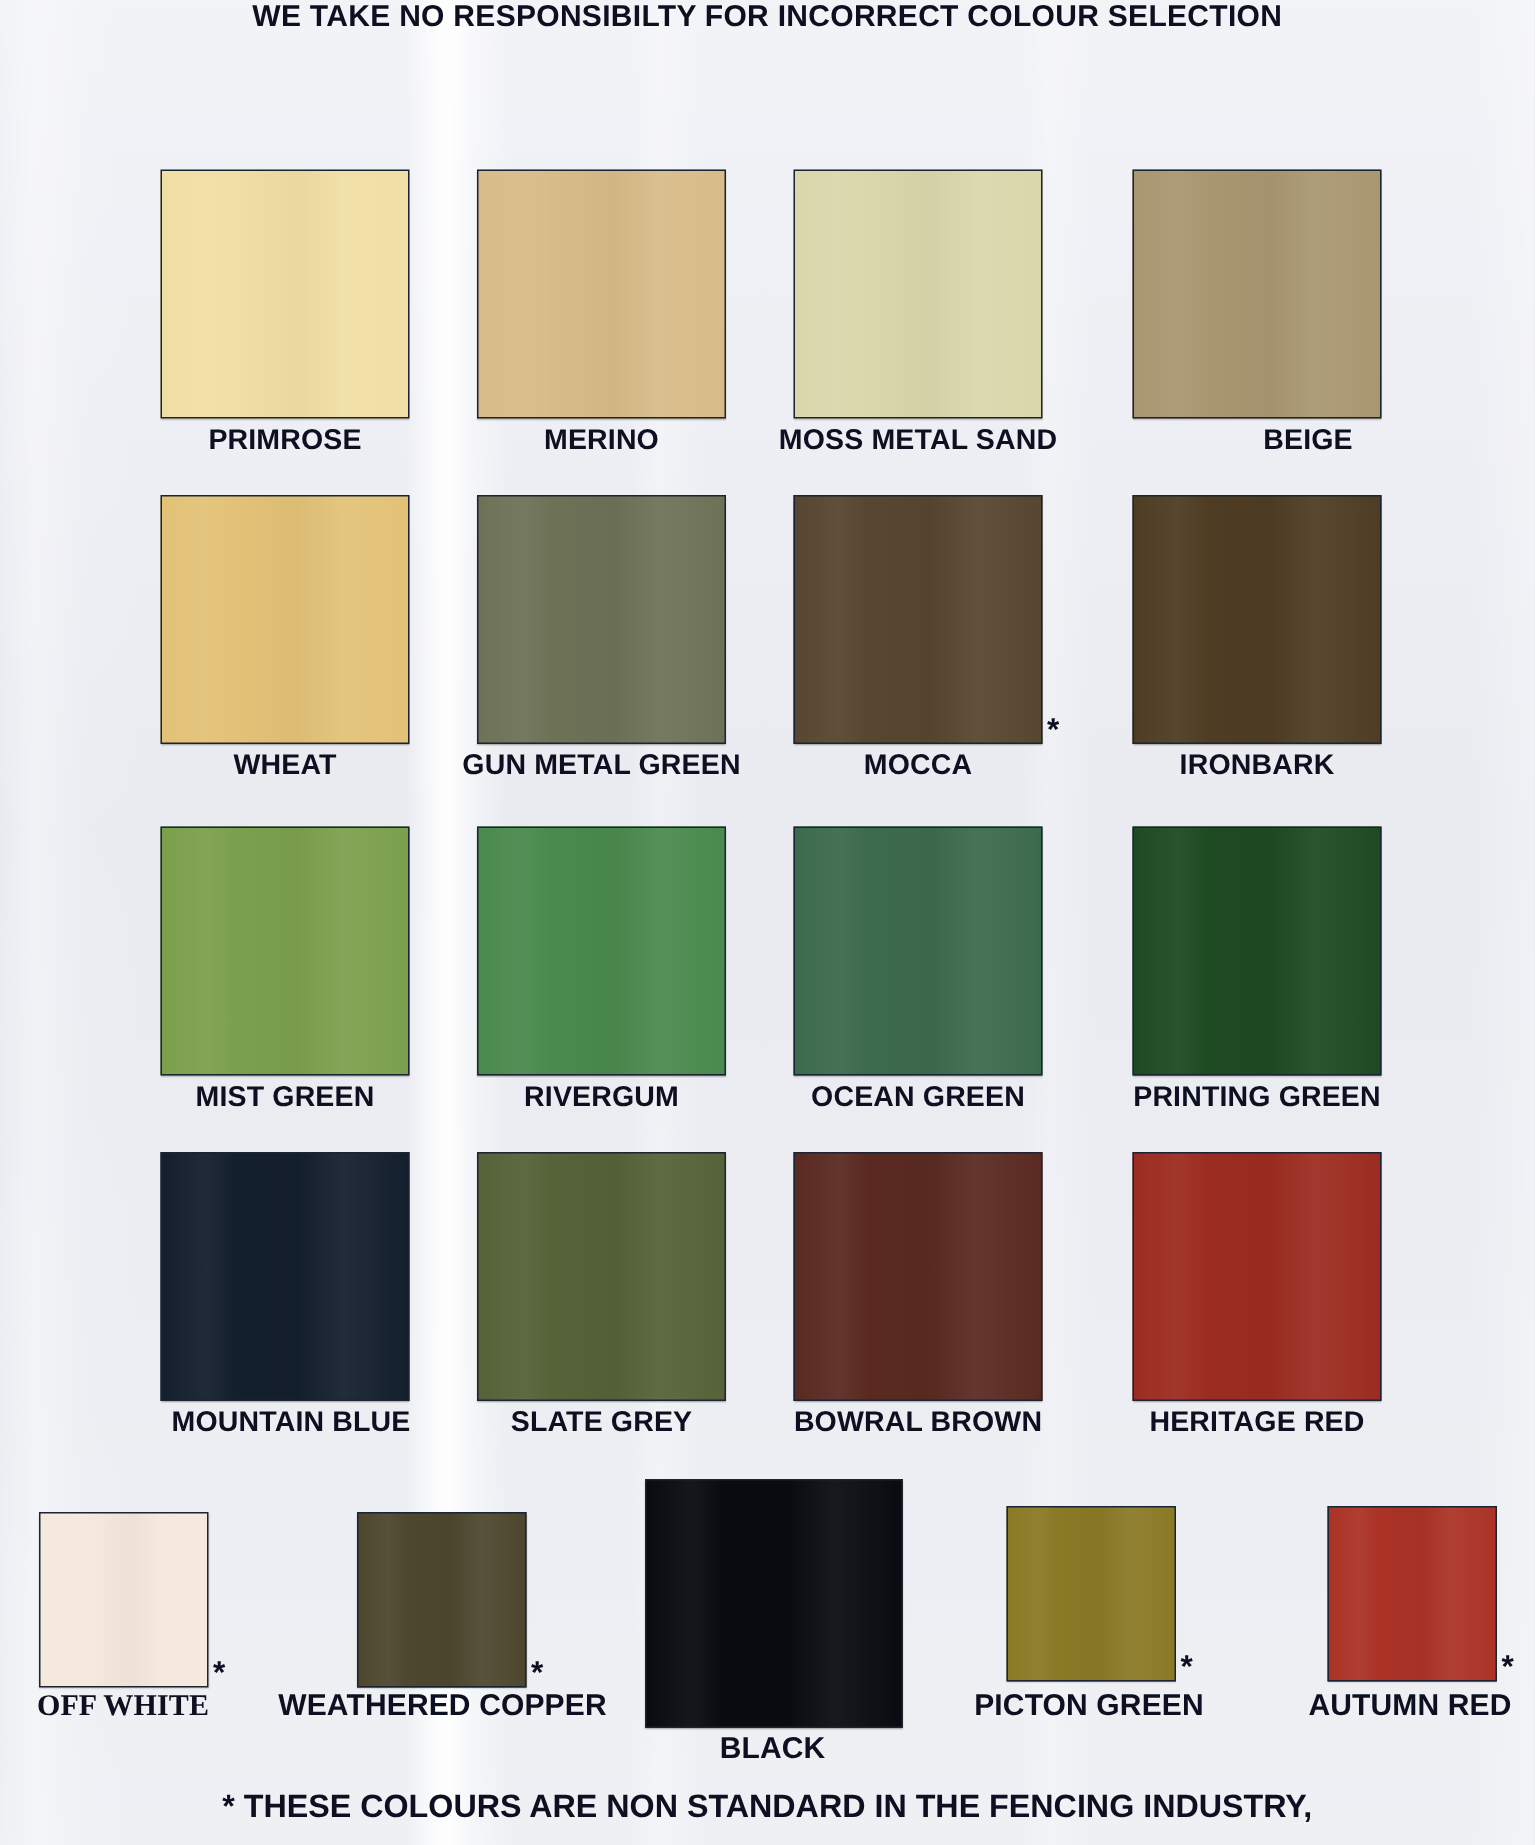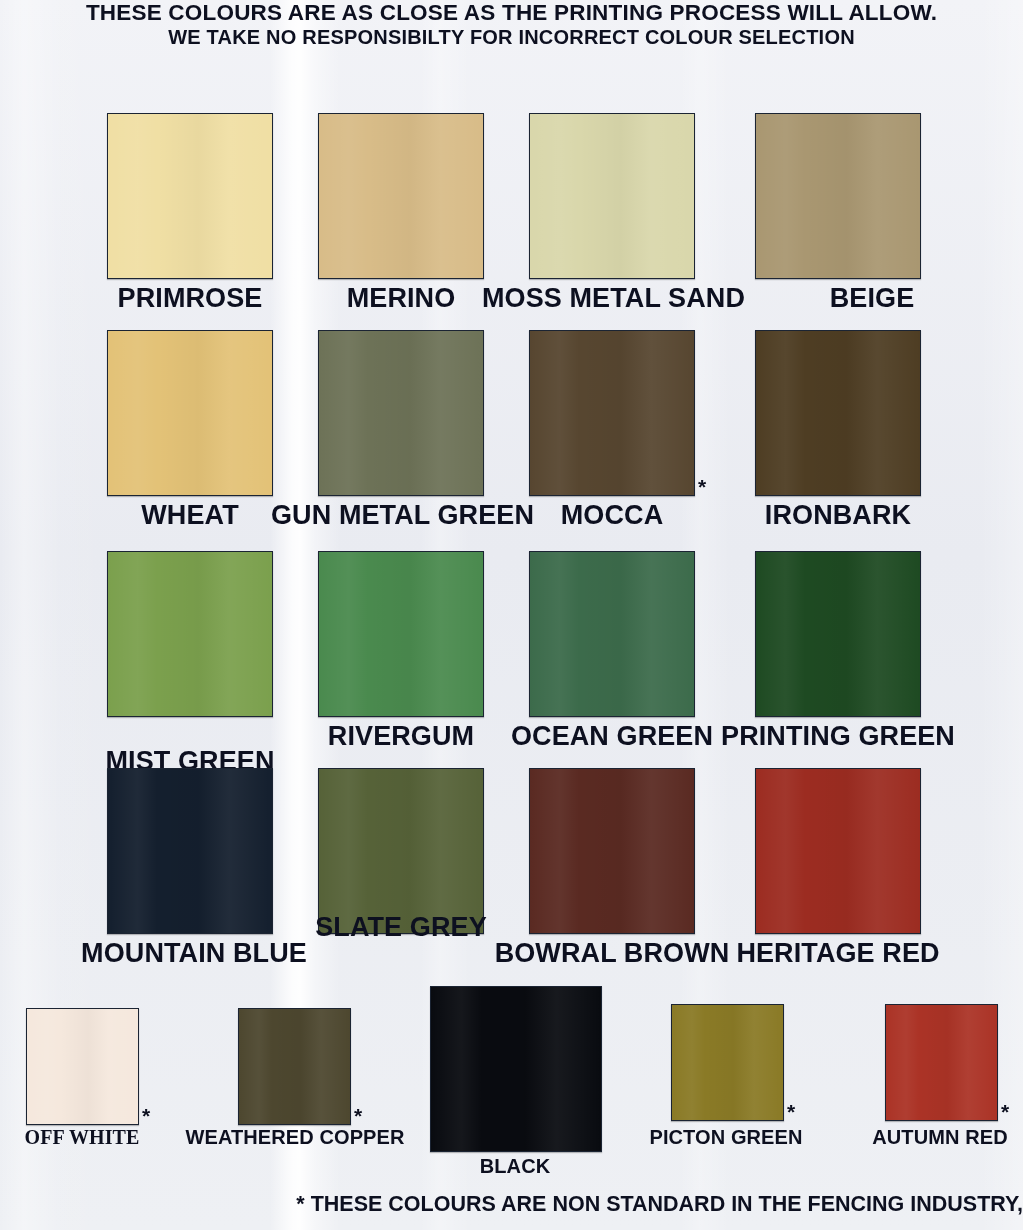--- a/index.html
+++ b/index.html
@@ -89,46 +89,45 @@
     position: absolute;
     font-size: 21px;
     font-weight: bold;
     line-height: 1;
     color: #0d1020;
   }
   .label {
     position: absolute;
     text-align: center;
     font-weight: bold;
-    font-size: 27px;
+    font-size: 19px;
     letter-spacing: 0.1px;
     color: #0d1020;
     white-space: nowrap;
   }
   .label.small { font-size: 20px; }
 
   #footnote {
     position: absolute;
     left: 0;
     right: 0;
     top: 1192px;
-    text-align: right;
+    text-align: center;
     font-weight: bold;
     font-size: 21.5px;
     color: #0d1020;
     white-space: nowrap;
   }
 </style>
 </head>
 <body>
 
 <div id="paper"></div>
 
 <div class="header">
-  <div class="hdr-line" id="hdr1">THESE COLOURS ARE AS CLOSE AS THE PRINTING PROCESS WILL ALLOW.</div>
   <div class="hdr-line" id="hdr3">WE TAKE NO RESPONSIBILTY FOR INCORRECT COLOUR SELECTION</div>
 </div>
 
 <div id="swatch-grid">
     <div class="swatch-cell" style="left: 107px; top: 113px; width: 166px; height: 166px;">
       <div class="swatch" title="PRIMROSE" style="width: 166px; height: 166px; background: rgb(240, 223, 164);"></div>
     </div>
     <div class="label" style="width: 260px; left: 60px; top: 283px;">PRIMROSE</div>
     <div class="swatch-cell" style="left: 318px; top: 113px; width: 166px; height: 166px;">
       <div class="swatch" title="MERINO" style="width: 166px; height: 166px; background: rgb(216, 188, 136);"></div>
@@ -155,41 +154,41 @@
       <span class="star" style="left: 169px; top: 146px;">*</span>
     </div>
     <div class="label" style="width: 260px; left: 482px; top: 500px;">MOCCA</div>
     <div class="swatch-cell" style="left: 755px; top: 330px; width: 166px; height: 166px;">
       <div class="swatch" title="IRONBARK" style="width: 166px; height: 166px; background: rgb(78, 61, 35);"></div>
     </div>
     <div class="label" style="width: 260px; left: 708px; top: 500px;">IRONBARK</div>
     <div class="swatch-cell" style="left: 107px; top: 551px; width: 166px; height: 166px;">
       <div class="swatch" title="MIST GREEN" style="width: 166px; height: 166px; background: rgb(123, 160, 77);"></div>
     </div>
-    <div class="label" style="width: 260px; left: 60px; top: 721px; margin-top: 25px;">MIST GREEN</div>
+    <div class="label" style="width: 260px; left: 60px; top: 721px;">MIST GREEN</div>
     <div class="swatch-cell" style="left: 318px; top: 551px; width: 166px; height: 166px;">
       <div class="swatch" title="RIVERGUM" style="width: 166px; height: 166px; background: rgb(74, 138, 78);"></div>
     </div>
     <div class="label" style="width: 260px; left: 271px; top: 721px;">RIVERGUM</div>
     <div class="swatch-cell" style="left: 529px; top: 551px; width: 166px; height: 166px;">
       <div class="swatch" title="OCEAN GREEN" style="width: 166px; height: 166px; background: rgb(60, 107, 75);"></div>
     </div>
     <div class="label" style="width: 260px; left: 482px; top: 721px;">OCEAN GREEN</div>
     <div class="swatch-cell" style="left: 755px; top: 551px; width: 166px; height: 166px;">
       <div class="swatch" title="CAULFIELD GREEN" style="width: 166px; height: 166px; background: rgb(30, 74, 34);"></div>
     </div>
     <div class="label" style="width: 260px; left: 708px; top: 721px;">PRINTING GREEN</div>
     <div class="swatch-cell" style="left: 107px; top: 768px; width: 166px; height: 166px;">
       <div class="swatch" title="MOUNTAIN BLUE" style="width: 166px; height: 166px; background: rgb(20, 31, 46);"></div>
     </div>
     <div class="label" style="width: 260px; left: 64px; top: 938px;">MOUNTAIN BLUE</div>
     <div class="swatch-cell" style="left: 318px; top: 768px; width: 166px; height: 166px;">
       <div class="swatch" title="SLATE GREY" style="width: 166px; height: 166px; background: rgb(86, 98, 56);"></div>
     </div>
-    <div class="label" style="width: 260px; left: 271px; top: 912px;">SLATE GREY</div>
+    <div class="label" style="width: 260px; left: 271px; top: 938px;">SLATE GREY</div>
     <div class="swatch-cell" style="left: 529px; top: 768px; width: 166px; height: 166px;">
       <div class="swatch" title="BOWRAL BROWN" style="width: 166px; height: 166px; background: rgb(90, 42, 34);"></div>
     </div>
     <div class="label" style="width: 260px; left: 482px; top: 938px;">BOWRAL BROWN</div>
     <div class="swatch-cell" style="left: 755px; top: 768px; width: 166px; height: 166px;">
       <div class="swatch" title="HERITAGE RED" style="width: 166px; height: 166px; background: rgb(156, 44, 33);"></div>
     </div>
     <div class="label" style="width: 260px; left: 708px; top: 938px;">HERITAGE RED</div>
     <div class="swatch-cell" style="left: 26px; top: 1008px; width: 113px; height: 117px;">
       <div class="swatch" title="OFF WHITE" style="width: 113px; height: 117px; background: rgb(245, 232, 221);"></div>

